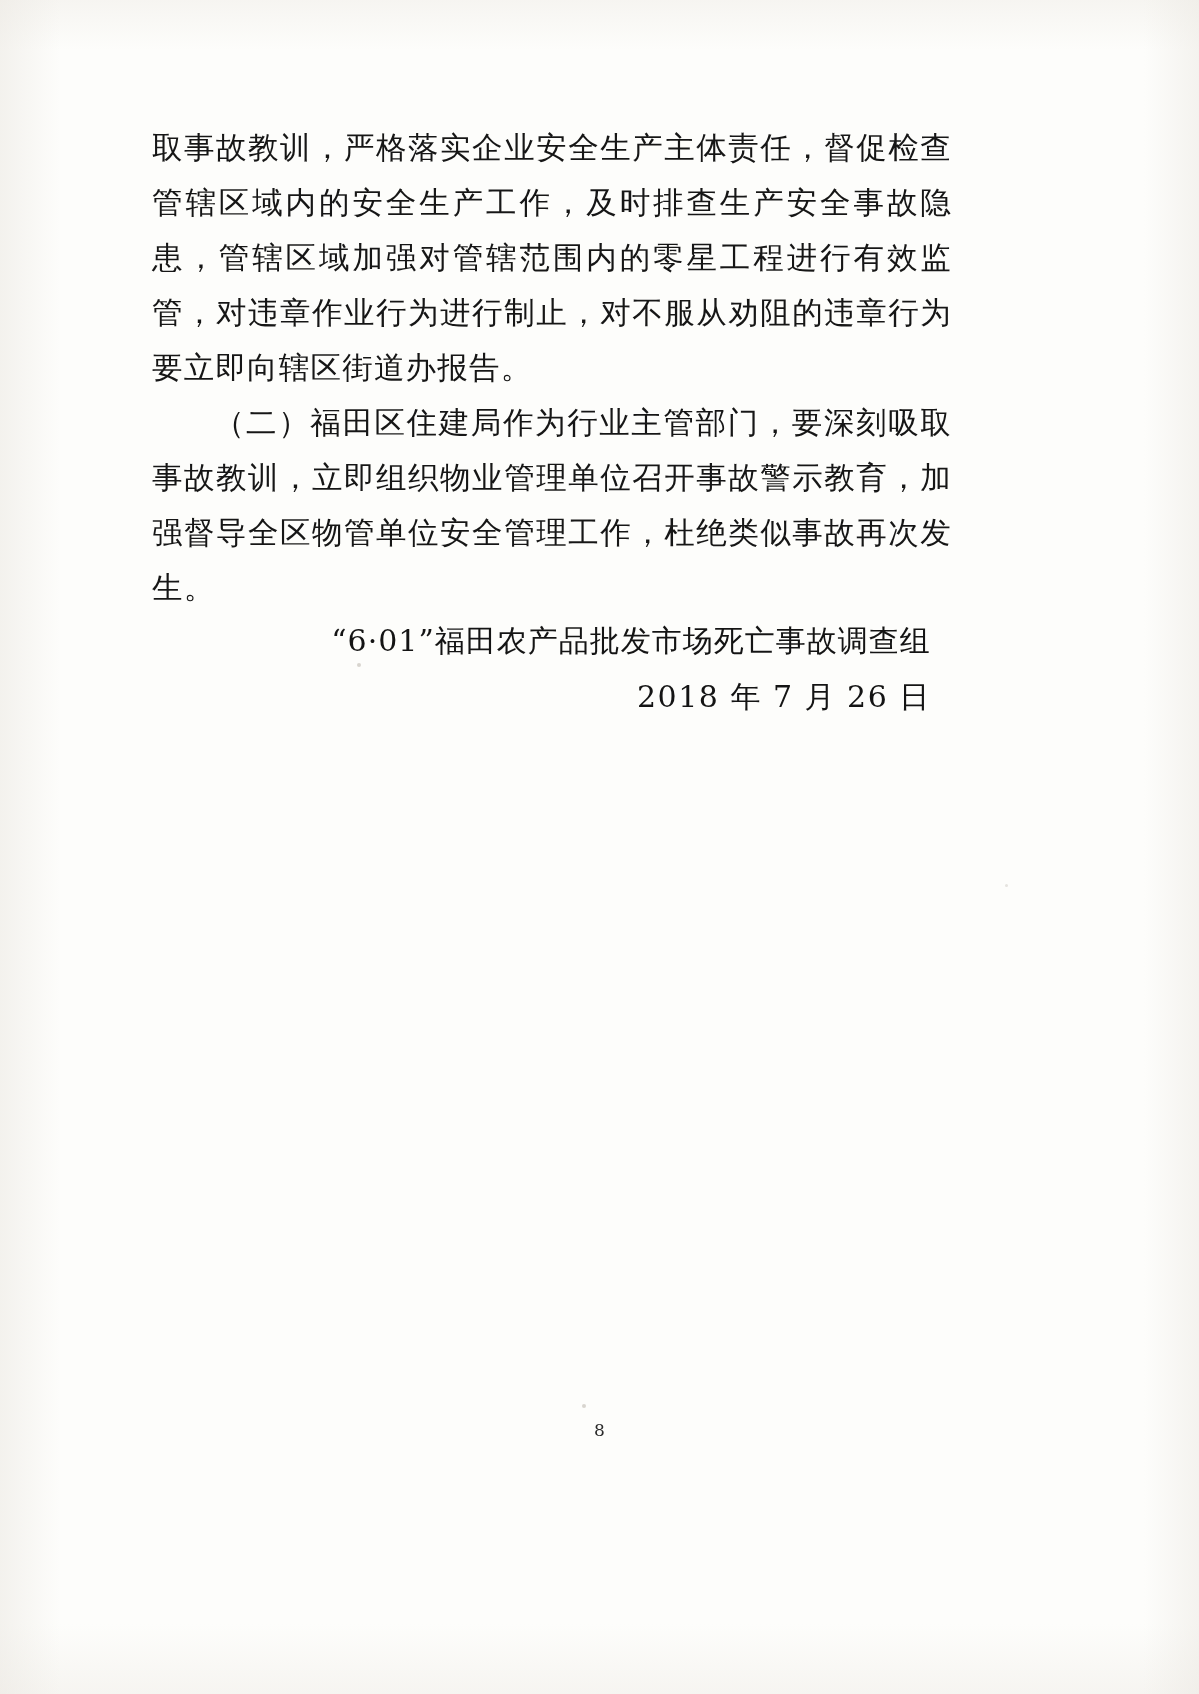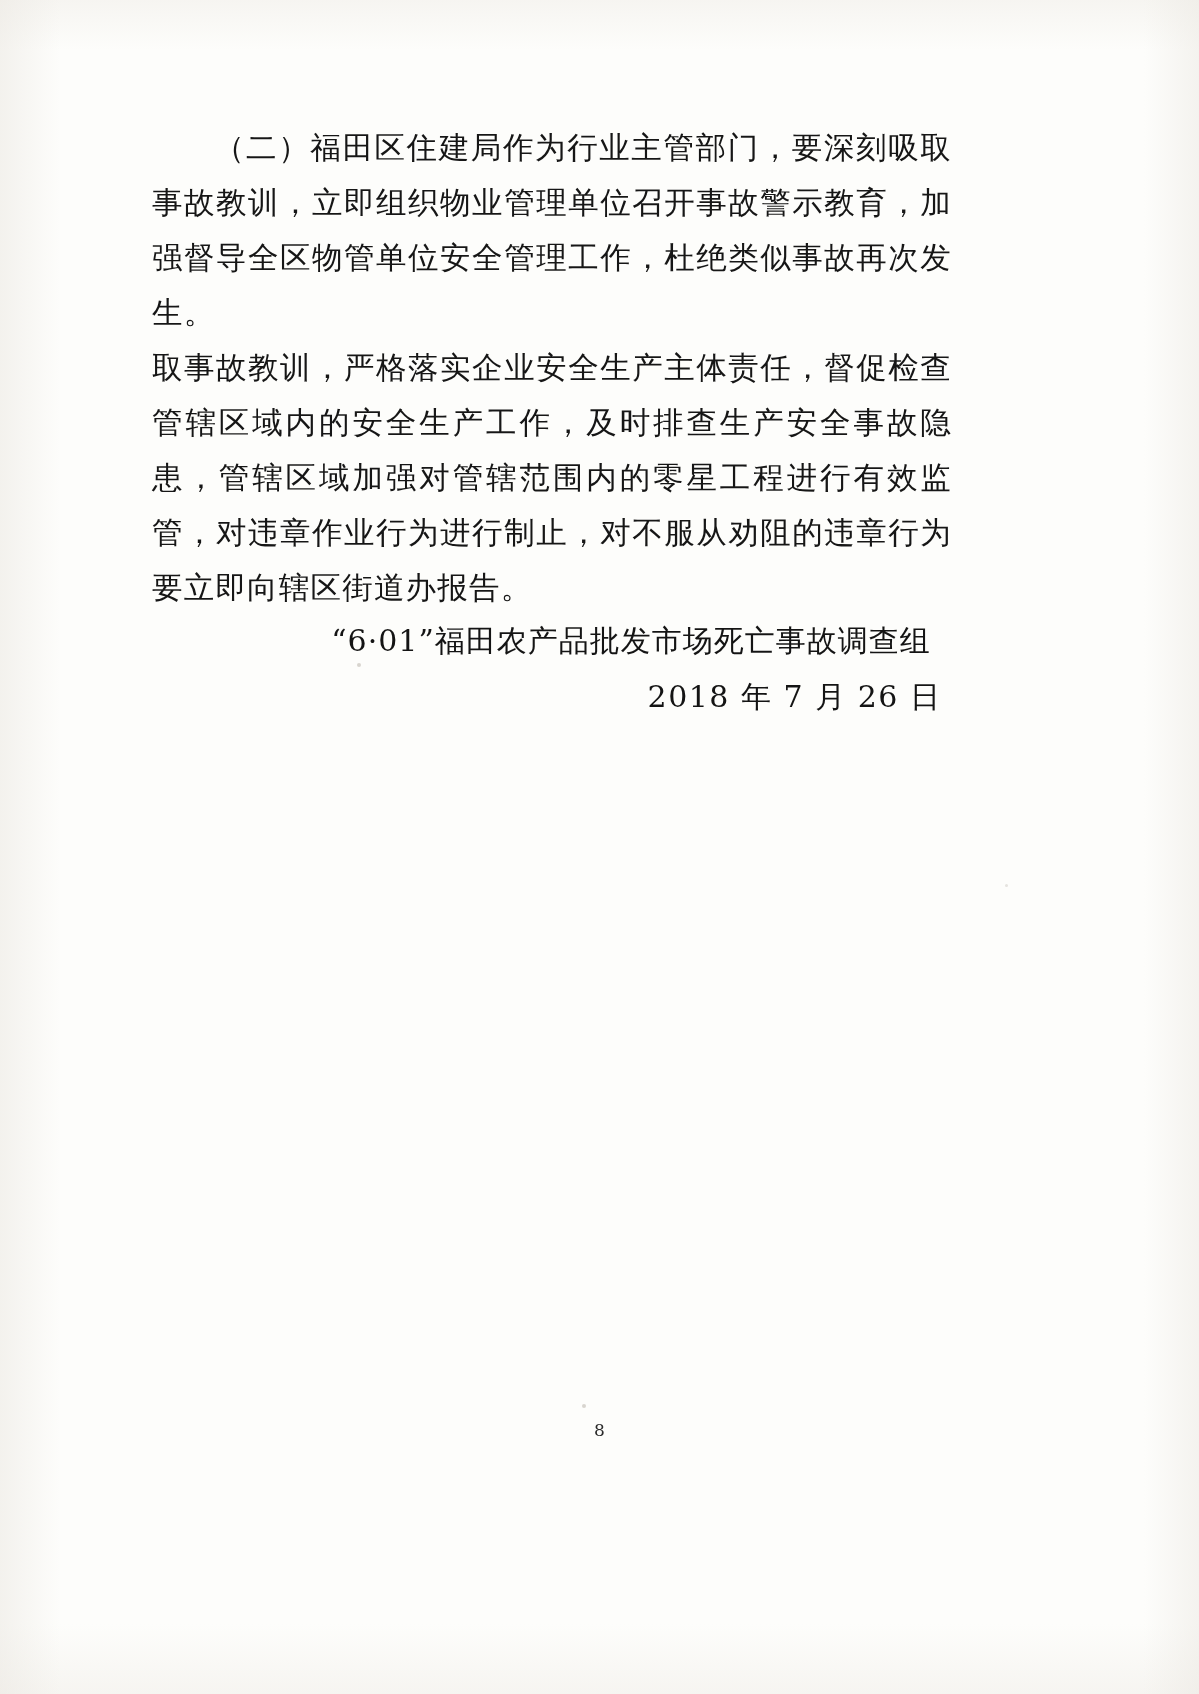--- a/index.html
+++ b/index.html
@@ -58,21 +58,21 @@
     font-size: 30px;
     line-height: 56px;
     letter-spacing: 1px;
   }
   .sig-org {
     text-align: center;
     padding-left: 158px;
     white-space: nowrap;
   }
   .sig-date {
-    text-align: center;
+    text-align: left;
     padding-left: 485px;
     white-space: nowrap;
     letter-spacing: 1.5px;
   }
   .page-number {
     position: absolute;
     left: 0;
     right: 0;
     top: 1420px;
     text-align: center;
@@ -89,22 +89,22 @@
   .s1 { left: 357px; top: 663px; width: 4px; height: 4px; }
   .s2 { left: 582px; top: 1404px; width: 4px; height: 4px; }
   .s3 { left: 1005px; top: 884px; width: 3px; height: 3px; opacity: .35; }
 </style>
 </head>
 <body>
 
 <div class="page">
 
   <div class="body-area">
+    <p class="para gap-after">取事故教训，严格落实企业安全生产主体责任，督促检查管辖区域内的安全生产工作，及时排查生产安全事故隐患，管辖区域加强对管辖范围内的零星工程进行有效监管，对违章作业行为进行制止，对不服从劝阻的违章行为要立即向辖区街道办报告。</p>
     <p class="para indent">（二）福田区住建局作为行业主管部门，要深刻吸取事故教训，立即组织物业管理单位召开事故警示教育，加强督导全区物管单位安全管理工作，杜绝类似事故再次发生。</p>
-    <p class="para gap-after">取事故教训，严格落实企业安全生产主体责任，督促检查管辖区域内的安全生产工作，及时排查生产安全事故隐患，管辖区域加强对管辖范围内的零星工程进行有效监管，对违章作业行为进行制止，对不服从劝阻的违章行为要立即向辖区街道办报告。</p>
   </div>
 
   <div class="signature-block">
     <div class="sig-org">“6·01”福田农产品批发市场死亡事故调查组</div>
     <div class="sig-date">2018 年 7 月 26 日</div>
   </div>
 
   <div class="page-number">8</div>
 
   <div class="speck s1"></div>

